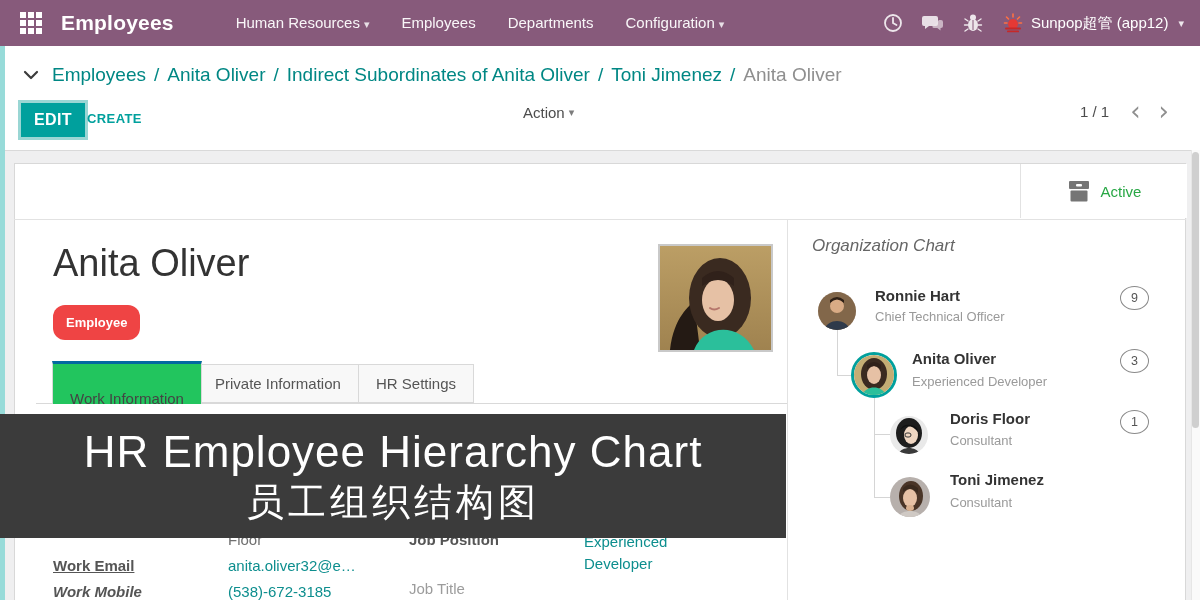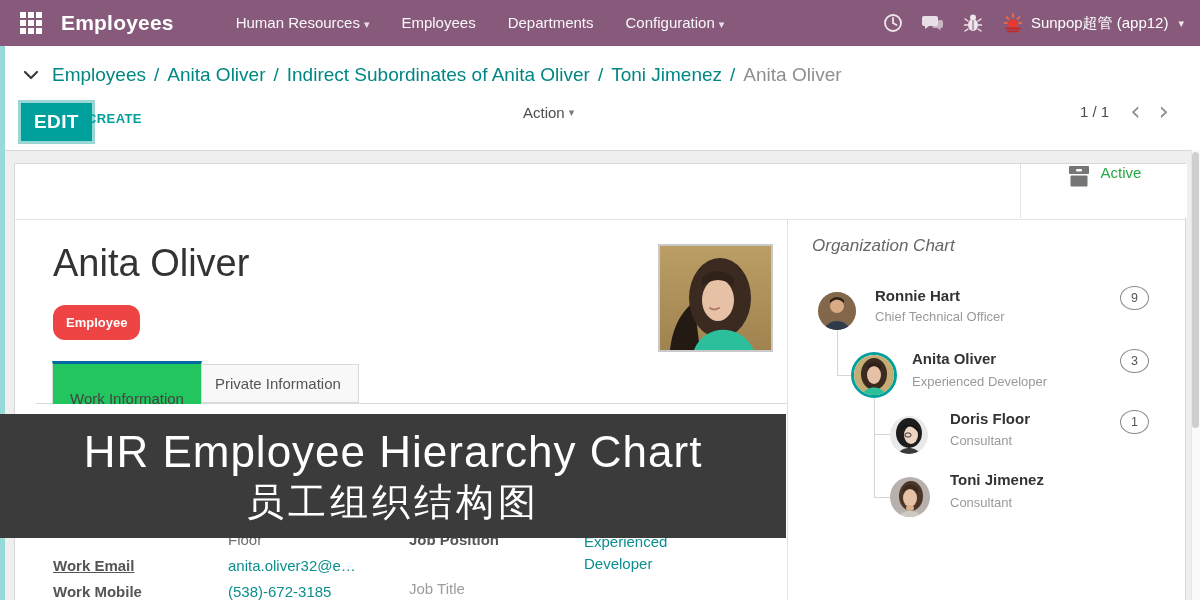--- a/index.html
+++ b/index.html
@@ -24,39 +24,39 @@
 
   
   .cpanel{position:absolute;left:5px;top:46px;width:1195px;height:104px;background:#fff;
           border-bottom:1px solid #d9d9d9;z-index:6;}
   .breadcrumb{position:absolute;left:13px;top:18px;display:flex;align-items:center;font-size:19px;}
   .bc-toggle{width:26px;height:20px;display:flex;align-items:center;justify-content:center;cursor:pointer;margin-right:8px;}
   .bc-link{color:#008784;cursor:pointer;white-space:nowrap;}
   .bc-sep{color:#008784;margin:0 8px;}
   .bc-current{color:#8f8f8f;white-space:nowrap;}
   .btn-edit{position:absolute;left:16px;top:57px;background:#00A09D;color:#fff;border:none;
-            font-size:19px;font-weight:bold;letter-spacing:.4px;padding:8px 13px;cursor:pointer;
+            font-size:16px;font-weight:bold;letter-spacing:.4px;padding:8px 13px;cursor:pointer;
             box-shadow:0 0 0 3px #9ad6d4;font-family:inherit;}
   .btn-create{position:absolute;left:72px;top:57px;background:none;border:none;color:#00A09D;
             font-size:13px;font-weight:bold;letter-spacing:.4px;padding:8px 10px;cursor:pointer;font-family:inherit;}
   .action-dd{position:absolute;left:518px;top:58px;font-size:15px;color:#4c4c4c;cursor:pointer;display:flex;align-items:center;}
   .action-dd .nav-caret{color:#666;}
   .pager{position:absolute;right:22px;top:55px;display:flex;align-items:center;color:#4c4c4c;font-size:15px;}
   .pg-arrow{font-size:26px;line-height:20px;color:#8f8f8f;cursor:pointer;padding:0 9px;font-family:"DejaVu Sans",sans-serif;}
   .pg-count{margin-right:12px;}
 
   
   .content-bg{position:absolute;left:5px;top:150px;width:1195px;height:450px;background:#efeff0;}
 
   
   .card{position:absolute;left:14px;top:163px;width:1172px;height:437px;background:#fff;
         border:1px solid #d8d8d8;border-bottom:none;box-sizing:border-box;z-index:7;}
   .hdr-row{position:absolute;left:14px;top:163px;width:1172px;height:56px;border-bottom:1px solid #e2e2e2;z-index:8;}
   .active-cell{position:absolute;left:1020px;top:164px;width:166px;height:54px;border-left:1px solid #e2e2e2;
-               display:flex;justify-content:center;cursor:pointer;z-index:9;background:#fff;}
+               display:flex;align-items:center;justify-content:center;cursor:pointer;z-index:9;background:#fff;}
   .active-label{color:#28a745;font-size:15px;font-weight:500;margin-left:10px;}
   .vdivider{position:absolute;left:787px;top:219px;width:1px;height:381px;background:#e2e2e2;z-index:8;}
 
   .emp-title{position:absolute;left:53px;top:242px;font-size:38px;color:#333;z-index:9;}
   .emp-badge{position:absolute;left:53px;top:305px;background:#ef4444;color:#fff;font-size:13px;font-weight:bold;
              padding:10px 13px;border-radius:12px;z-index:9;}
   .photo{position:absolute;left:658px;top:244px;width:111px;height:104px;border:2px solid #c9c9c9;z-index:9;background:#b2945c;}
 
   
   .tab{position:absolute;font-size:15px;z-index:10;white-space:nowrap;cursor:pointer;box-sizing:border-box;}
@@ -241,26 +241,27 @@
       <ellipse cx="60" cy="52" rx="31" ry="40" fill="#3a2a20"></ellipse>
       <ellipse cx="58" cy="54" rx="16" ry="21" fill="#e6c1a5"></ellipse>
       <path d="M42 40 q16 -12 32 0 l0 -8 q-16 -14 -32 0 z" fill="#30211a"></path>
       <path d="M50 62 q4 3 9 0" stroke="#b5766b" stroke-width="2" fill="none" stroke-linecap="round"></path>
       <path d="M34 104 C44 78 80 76 94 104 Z" fill="#2bbf9b"></path>
     </svg>
   </div>
 
   <div class="tab tab-active">Work Information</div>
   <div class="tab tab-idle" style="left:197px;">Private Information</div>
+  <div class="tab tab-idle" style="left:358px;">HR Settings</div>
   <div class="nb-line"></div>
 
   <div class="fld-plain" style="left:228px;top:531px;">Floor</div>
   <div class="fld-label" style="left:53px;top:557px;text-decoration:underline;">Work Email</div>
   <div class="fld-value" style="left:228px;top:557px;">anita.oliver32@e…</div>
-  <div class="fld-label" style="left:53px;top:583px;">Work Mobile</div>
+  <div class="fld-label" style="left:53px;top:583px;font-style:italic;">Work Mobile</div>
   <div class="fld-value" style="left:228px;top:583px;">(538)-672-3185</div>
   <div class="fld-label" style="left:409px;top:531px;">Job Position</div>
   <div class="fld-value fld-wrap" style="left:584px;top:531px;">Experienced Developer</div>
   <div class="fld-label-empty" style="left:409px;top:580px;">Job Title</div>
 
   <div class="org-title">Organization Chart</div>
 
   <div class="org-line" style="left:837px;top:330px;width:1px;height:46px;"></div>
   <div class="org-line" style="left:837px;top:375px;width:14px;height:1px;"></div>
   <div class="org-line" style="left:874px;top:398px;width:1px;height:99px;"></div>

